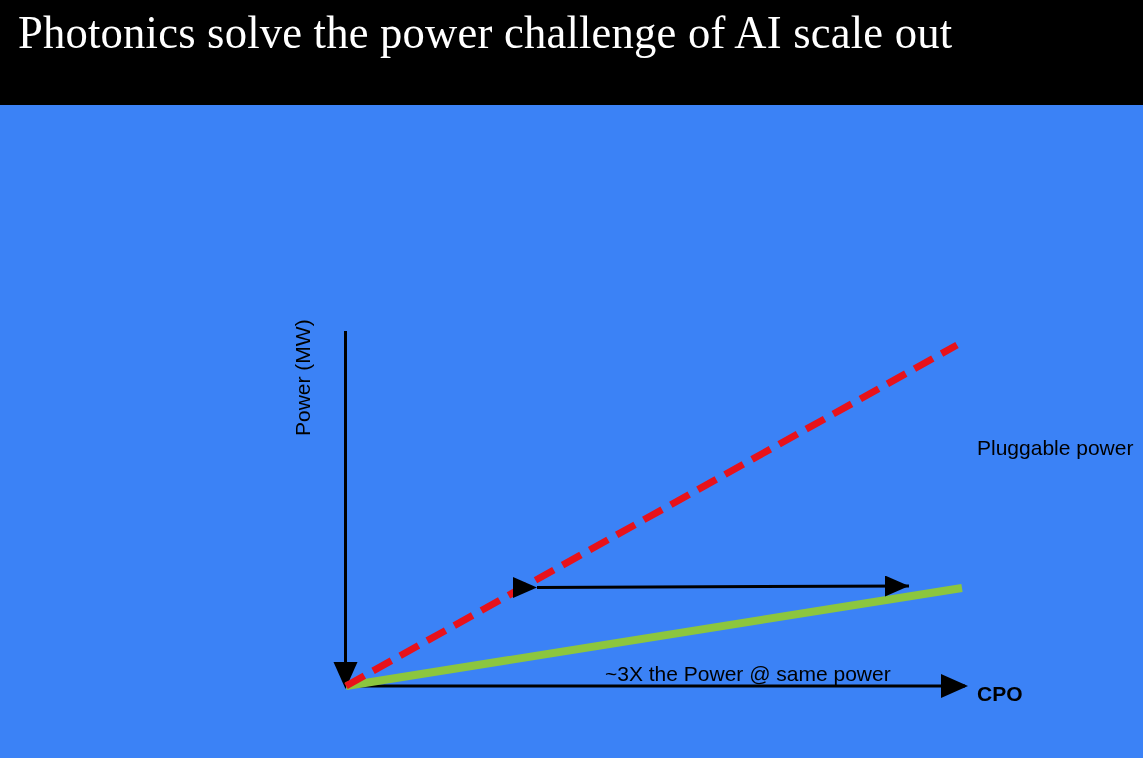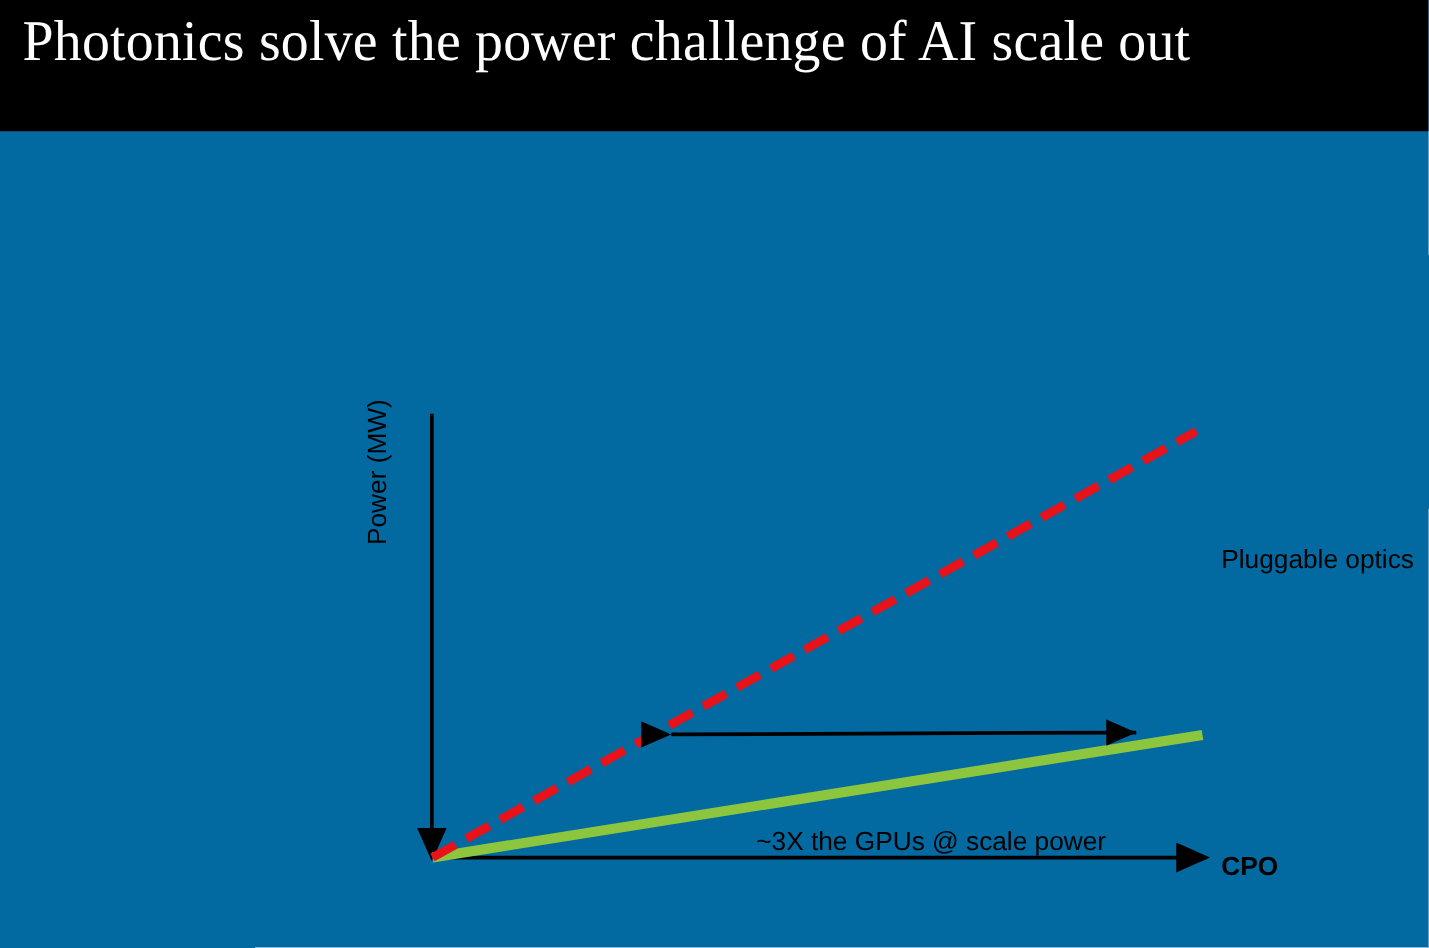--- a/index.html
+++ b/index.html
@@ -7,21 +7,21 @@
     padding: 0;
     background: #ffffff;
   }
   body {
     font-family: "Liberation Sans", sans-serif;
   }
   #slide {
     position: relative;
     width: 1143px;
     height: 758px;
-    background: #0369a1;
+    background: #3b82f6;
     overflow: hidden;
   }
   #title-banner {
     position: absolute;
     left: 0;
     top: 0;
     width: 1143px;
     height: 105px;
     background: #000000;
   }
@@ -115,20 +115,20 @@
 
       <line x1="346" y1="581" x2="962" y2="483" stroke="#8CC63E" stroke-width="8" stroke-linecap="butt"></line>
 
       <line x1="346" y1="581" x2="957" y2="240" stroke="#E8121A" stroke-width="7" stroke-linecap="butt" stroke-dasharray="21 10"></line>
 
       <line x1="537" y1="482.5" x2="909" y2="481" stroke="#000000" stroke-width="3" marker-start="url(#ann-arrow-start)" marker-end="url(#ann-arrow-end)"></line>
     </svg>
 
     <div id="y-axis-label" class="axis-label">Power (MW)</div>
 
-    <div id="label-pluggable" class="series-label">Pluggable optics</div>
+    <div id="label-pluggable" class="series-label">Pluggable power</div>
 
     <div id="label-cpo" class="series-label">CPO</div>
 
-    <div id="label-annotation" class="annotation-label">~3X the GPUs @ scale power</div>
+    <div id="label-annotation" class="annotation-label">~3X the Power @ same power</div>
 
   </div>
 </div>
 
 </body></html>

